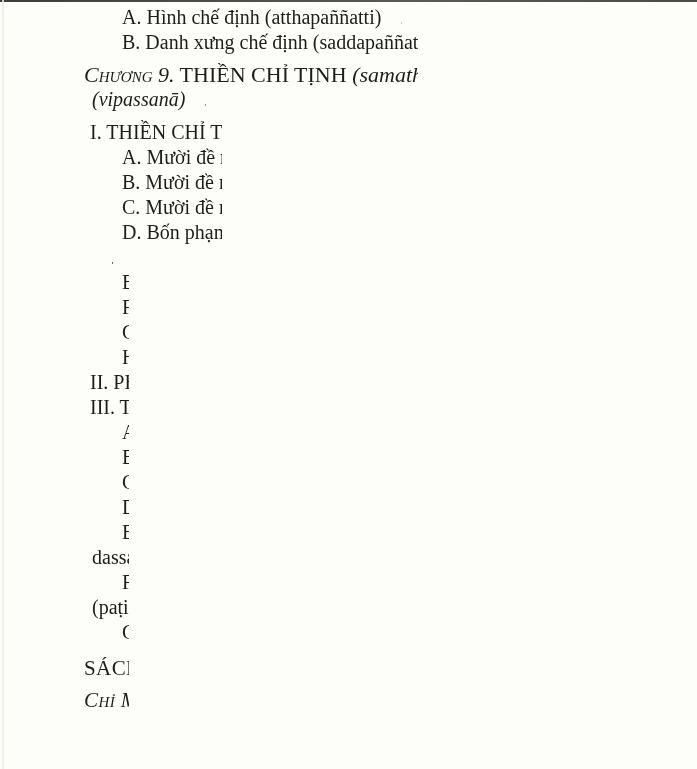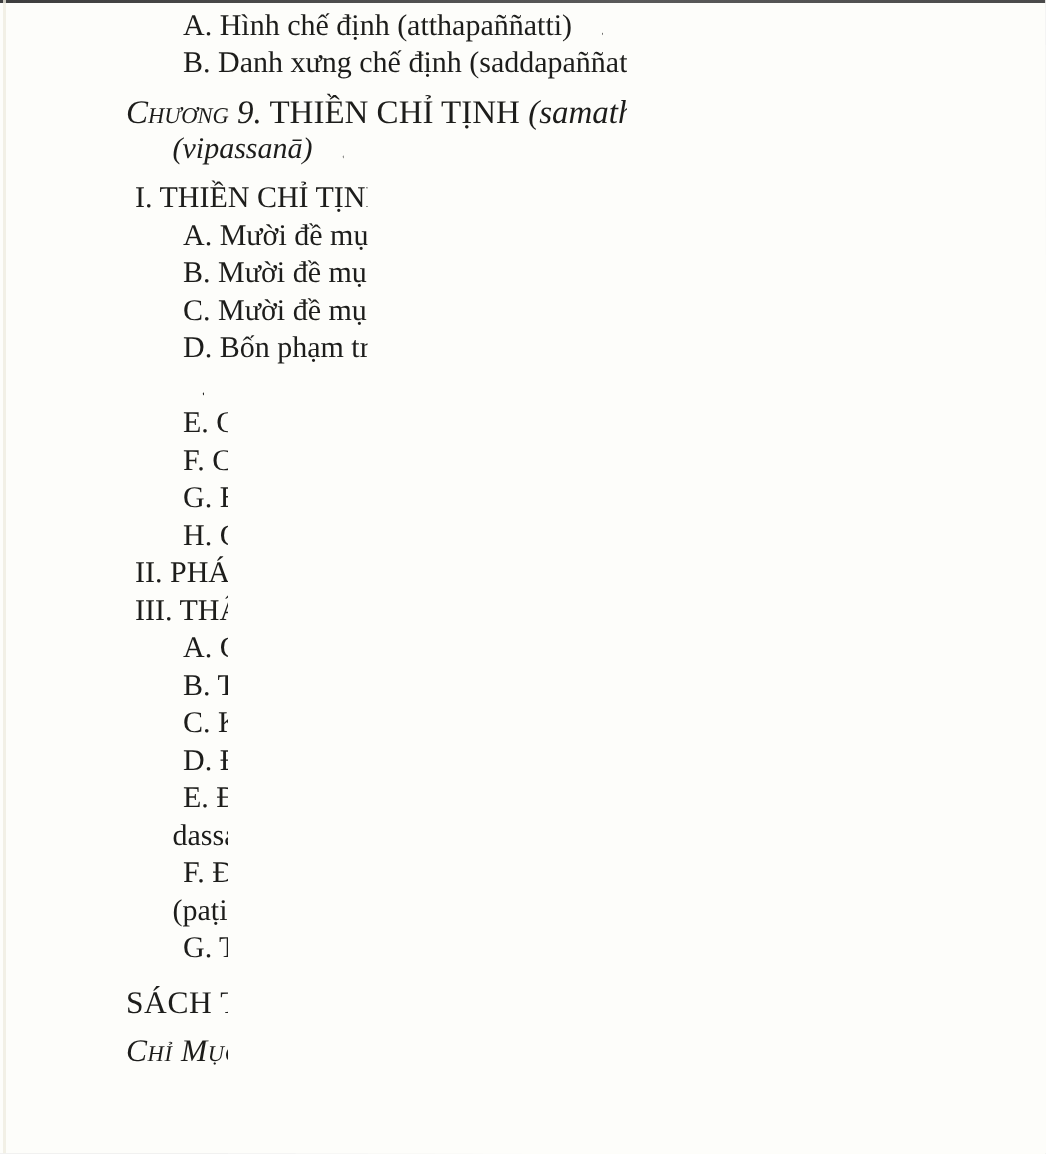--- a/index.html
+++ b/index.html
@@ -33,21 +33,21 @@
     flex:1 1 0; min-width:0; overflow:hidden;
     padding-left:3px; padding-right:2px;
     font-size:18px; letter-spacing:1.2px;
     color:#262624;
   }
   .row .fill { flex:1 1 0; }
   .row .page { flex:0 0 auto; text-align:right; font-size:20px; }
 
   .row.letter  { padding-left:122px; }
   .row.roman   { padding-left:90px; }
-  .row.cont    { padding-left:115px; }
+  .row.cont    { padding-left:82px;margin-left:10px; }
   .row.chapter { padding-left:84px; font-size:22px; padding-right:30px; }
   .row.top     { padding-left:84px; font-size:21px; letter-spacing:.4px; }
 
   .seg-n { font-style:normal; }
   .seg-i { font-style:italic; }
   .seg-sc { font-variant:small-caps;font-style:italic; }
 
   
   .toc .row:nth-child(3)  { margin-top:7px; }
   .toc .row:nth-child(5)  { margin-top:8px; }

